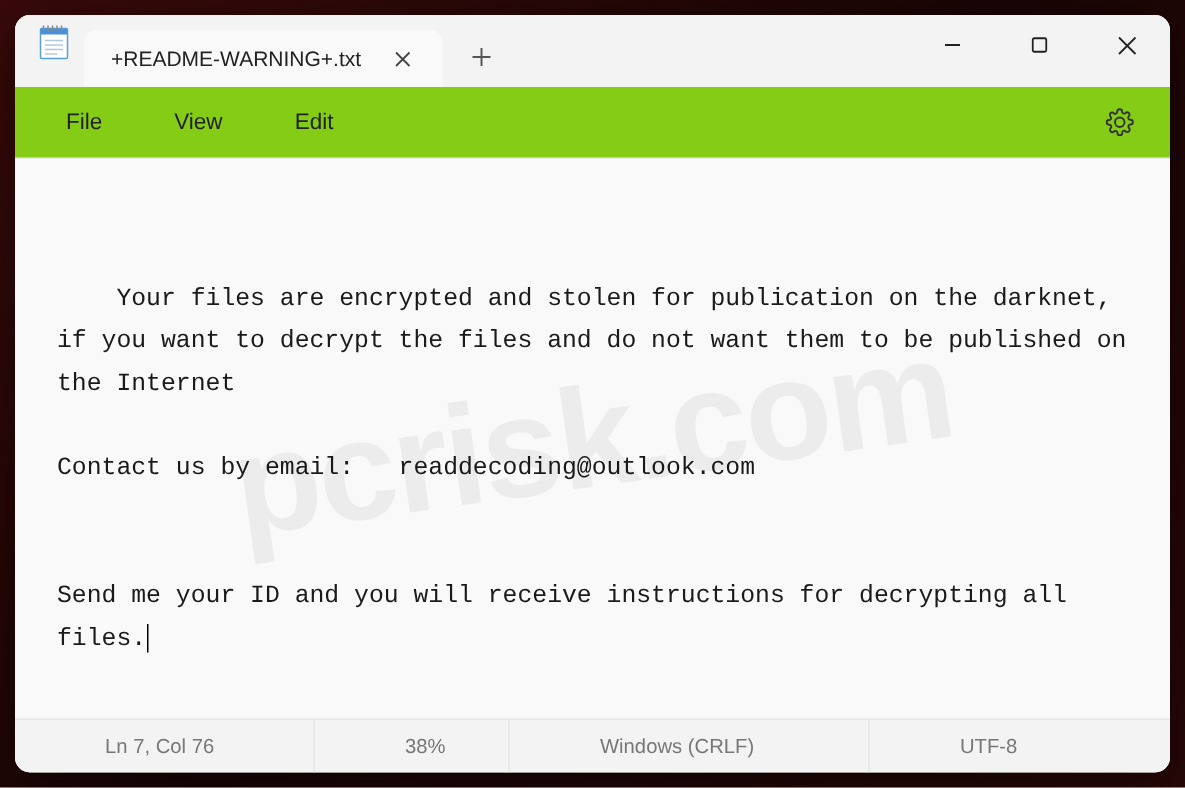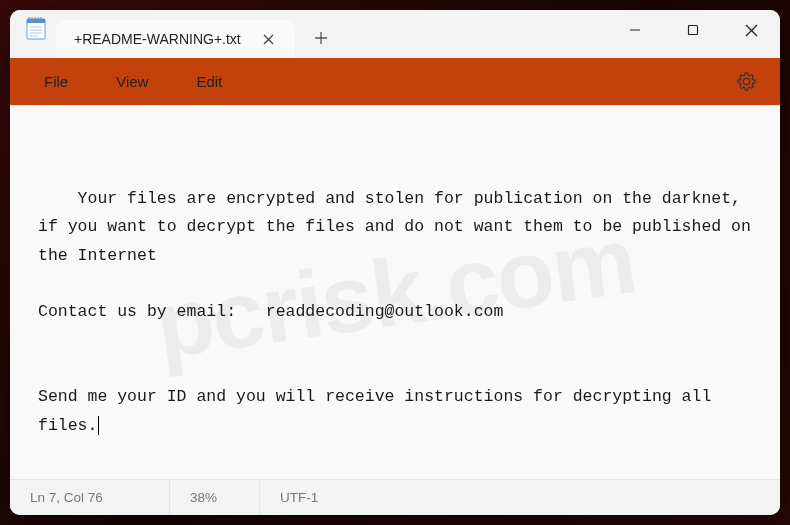--- a/index.html
+++ b/index.html
@@ -85,21 +85,21 @@
     width: 58px;
     height: 40px;
     display: flex;
     align-items: center;
     justify-content: center;
     cursor: pointer;
     color: #222;
   }
   .menubar {
     height: 48px;
-    background: #c2410c;
+    background: #84cc16;
     display: flex;
     align-items: center;
     padding: 0 14px;
     gap: 8px;
     border-bottom: 1px solid #e8e8e8;
     position: relative;
   }
   .menu-item {
     padding: 6px 20px;
     font-size: 15px;
@@ -153,20 +153,21 @@
     align-items: center;
     font-size: 13.5px;
     color: #777;
   }
   .status-cell {
     padding: 0 20px;
     height: 100%;
     display: flex;
     align-items: center;
     border-right: 1px solid #e5e5e5;
+    margin-left: 40px;
   }
   .status-cell:last-child { border-right: none; }
   .sc-pos { width: 160px; }
   .sc-zoom { width: 90px; }
   .sc-eol { width: 200px; }
   .sc-enc { flex: 1; }
   .caret {
     display: inline-block;
     width: 1px;
     height: 19px;
@@ -251,16 +252,17 @@
 
 Contact us by email:   readdecoding@outlook.com
 
 
 Send me your ID and you will receive instructions for decrypting all files.</span><span class="caret"></span>
   </div>
 
   <div class="statusbar">
     <div class="status-cell sc-pos">Ln 7, Col 76</div>
     <div class="status-cell sc-zoom">38%</div>
-    <div class="status-cell sc-enc">UTF-1</div>
+    <div class="status-cell sc-eol">Windows (CRLF)</div>
+    <div class="status-cell sc-enc">UTF-8</div>
   </div>
 
 </div>
 
 </body></html>

